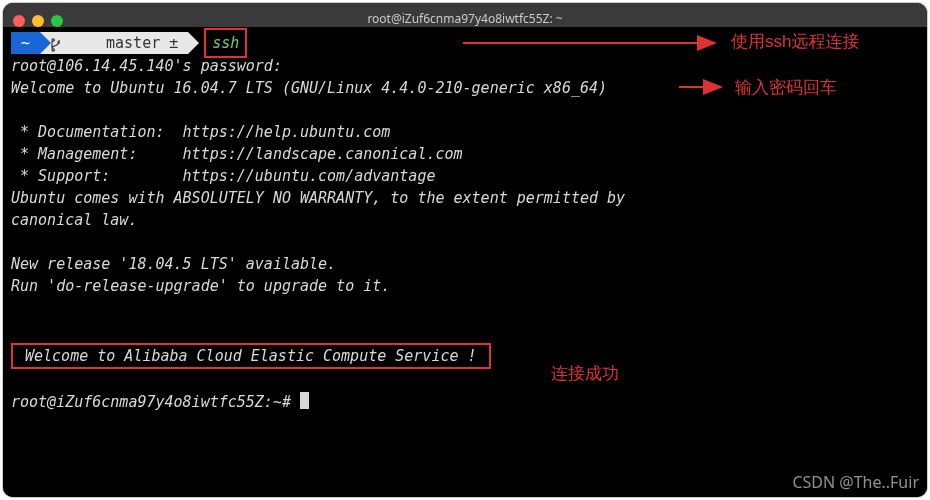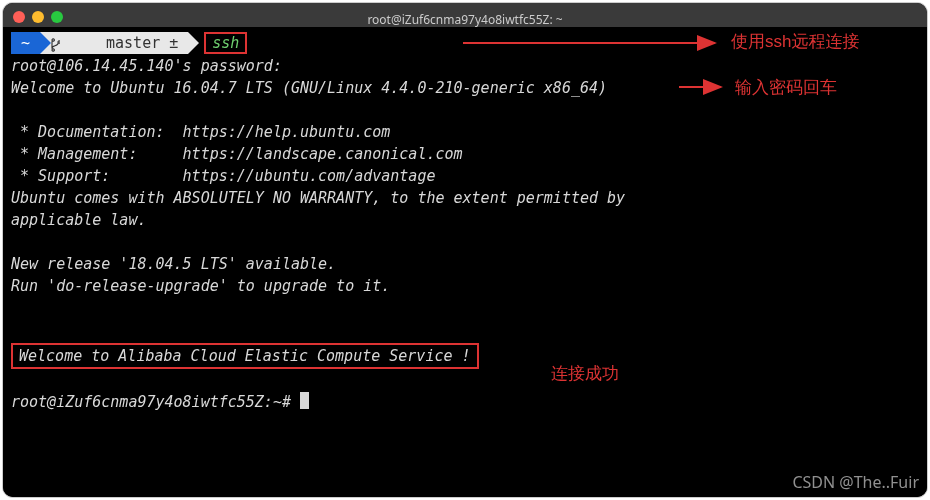--- a/index.html
+++ b/index.html
@@ -18,22 +18,22 @@
     border-radius: 10px;
     overflow: hidden;
     background: #000;
     box-shadow: 0 0 0 1px rgba(0,0,0,0.2);
     position: relative;
   }
   .titlebar {
     height: 24px;
     background: #3a3a3a;
     display: flex;
-    align-items: flex-start;
-    padding: 8px 10px;
+    align-items: flex-end;
+    padding: 0 10px;
     position: relative;
   }
   .traffic { display: flex; gap: 7px; }
   .dot { width: 12px; height: 12px; border-radius: 50%; }
   .dot.red { background: #ff5f57; }
   .dot.yellow { background: #febc2e; }
   .dot.green { background: #28c840; }
   .title {
     position: absolute;
     left: 0; right: 0;
@@ -90,30 +90,30 @@
     width: 10px; height: 14px; margin-right: 6px;
     display: inline-block; position: relative;
   }
   .branch-icon svg { width: 10px; height: 14px; }
   .cmd-wrap {
     border: 2px solid #d33;
     padding: 0 6px;
     margin-left: 16px;
     display: inline-flex;
     align-items: center;
-    height: 22px;
+    height: 30px;
   }
   .ssh { color: #6fcf6f; font-style: italic; }
   .cmd-rest { color: #d8d8d8; font-style: italic; margin-left: 6px; }
   .line { white-space: pre; }
   .spacer { height: 22px; }
   .welcome-box {
     border: 2px solid #d33;
     display: inline-block;
-    padding: 0 6px;
+    padding: 0 12px;
     margin-top: 2px;
   }
   .annot {
     position: absolute;
     color: #d33;
     font-family: "PingFang SC", "Microsoft YaHei", sans-serif;
     font-size: 17px;
     font-style: normal;
     z-index: 3;
     text-align: center;
@@ -173,21 +173,21 @@
       </span>
     </div>
 
     <div class="line">root@106.14.45.140's password:</div>
     <div class="line">Welcome to Ubuntu 16.04.7 LTS (GNU/Linux 4.4.0-210-generic x86_64)</div>
     <div class="spacer"></div>
     <div class="line"> * Documentation:  https://help.ubuntu.com</div>
     <div class="line"> * Management:     https://landscape.canonical.com</div>
     <div class="line"> * Support:        https://ubuntu.com/advantage</div>
     <div class="line">Ubuntu comes with ABSOLUTELY NO WARRANTY, to the extent permitted by</div>
-    <div class="line">applicable law.</div>
+    <div class="line">canonical law.</div>
     <div class="spacer"></div>
     <div class="line">New release '18.04.5 LTS' available.</div>
     <div class="line">Run 'do-release-upgrade' to upgrade to it.</div>
     <div class="spacer"></div>
     <div class="spacer"></div>
     <div>
       <span class="welcome-box">
         <span class="line">Welcome to Alibaba Cloud Elastic Compute Service !</span>
       </span>
     </div>

